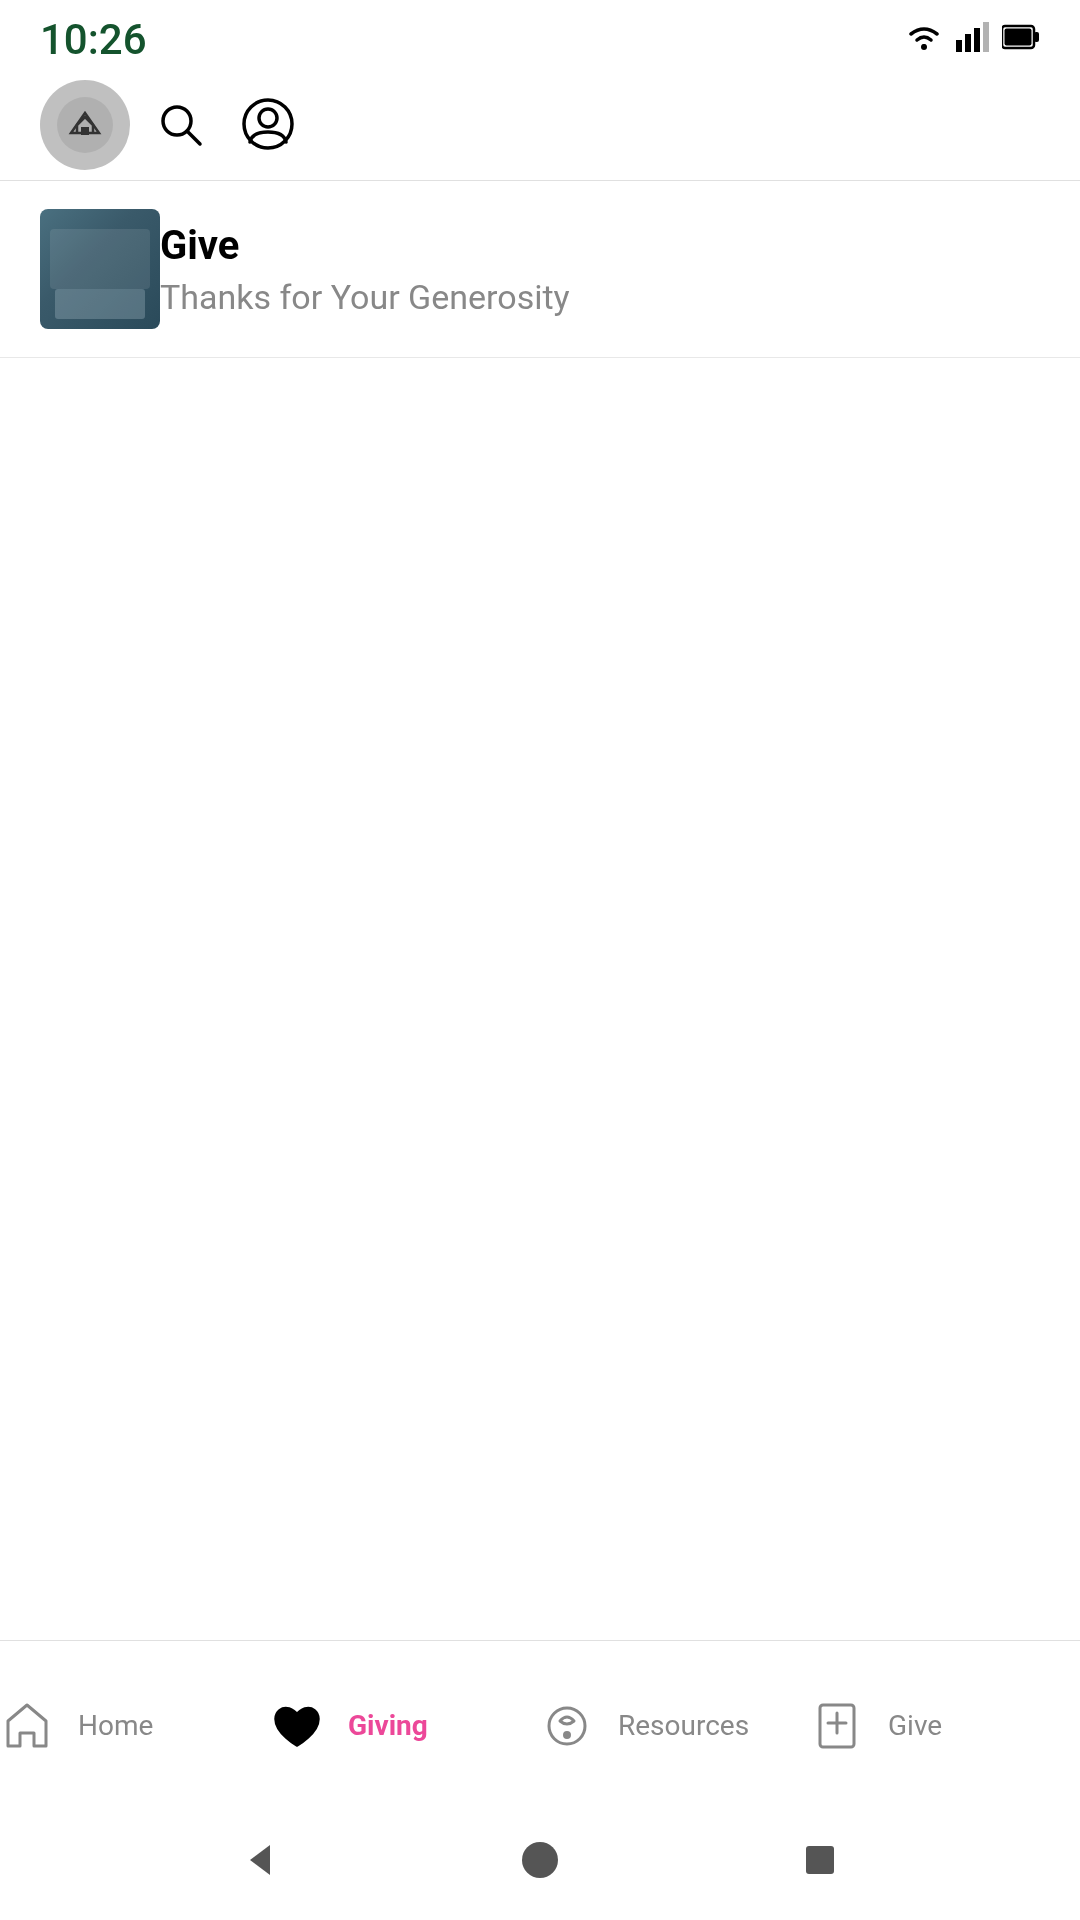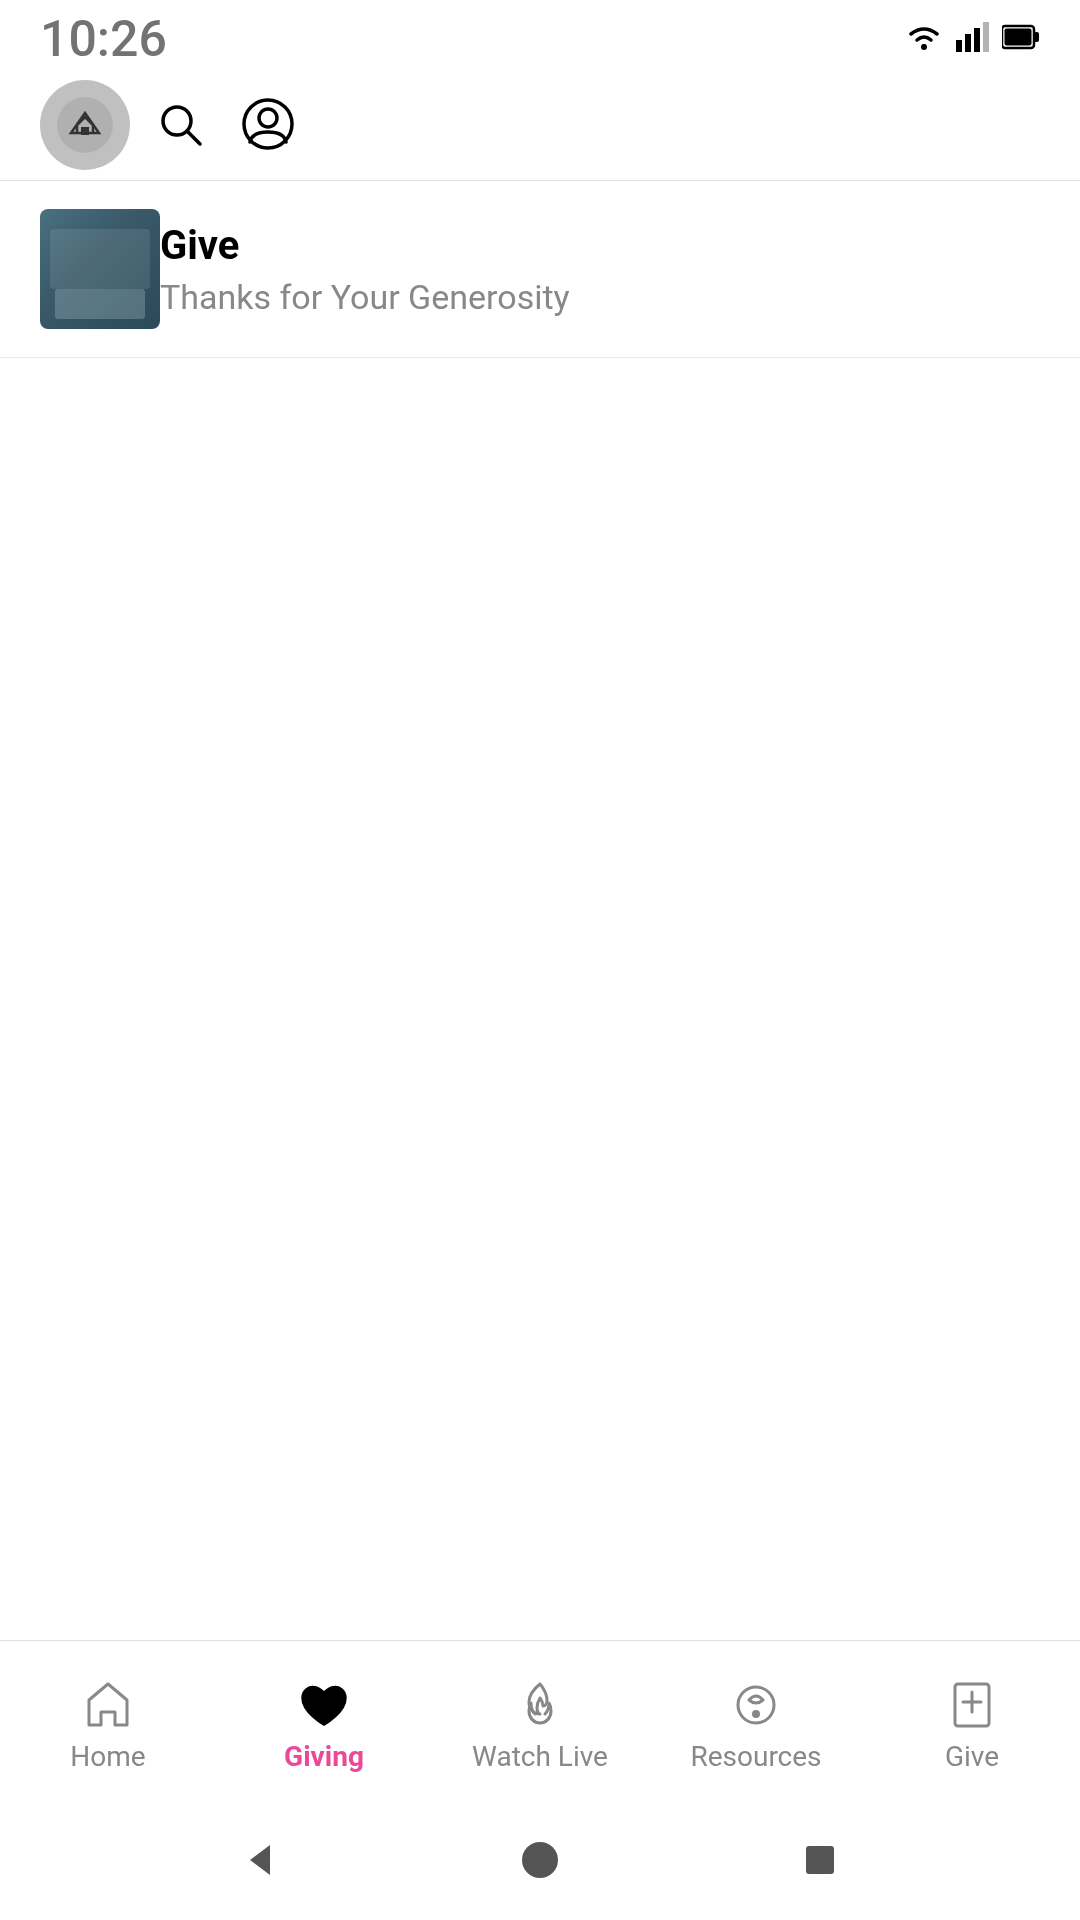--- a/index.html
+++ b/index.html
@@ -22,23 +22,23 @@
     
     .status-bar {
       display: flex;
       justify-content: space-between;
       align-items: center;
       padding: 18px 40px 10px 40px;
       height: 70px;
     }
 
     .status-time {
-      font-size: 50px;
+      font-size: 42px;
       font-weight: 500;
-      color: #737373;
+      color: #14532d;
     }
 
     .status-icons {
       display: flex;
       align-items: center;
       gap: 12px;
     }
 
     
     .header {
@@ -127,23 +127,23 @@
       display: flex;
       justify-content: space-around;
       align-items: center;
       padding: 20px 0 10px 0;
       height: 160px;
       background: #fff;
     }
 
     .nav-item {
       display: flex;
-      flex-direction: column;
-      align-items: center;
-      gap: 8px;
+      flex-direction: row;
+      align-items: center;
+      gap: 24px;
       flex: 1;
       cursor: pointer;
     }
 
     .nav-item svg {
       width: 54px;
       height: 54px;
     }
 
     .nav-label {
@@ -291,28 +291,20 @@
     <span class="nav-label">Home</span>
   </div>
 
   <div class="nav-item active">
     <svg viewBox="0 0 54 54" fill="none" stroke="#000" stroke-width="3.5" stroke-linecap="round" stroke-linejoin="round">
       <path d="M27 46 C27 46 6 34 6 20 C6 13 12 8 19 10 C22 11 25 13 27 16 C29 13 32 11 35 10 C42 8 48 13 48 20 C48 34 27 46 27 46 Z" fill="#000"></path>
     </svg>
     <span class="nav-label active">Giving</span>
   </div>
 
-  <div class="nav-item">
-    <svg viewBox="0 0 54 54" fill="none" stroke="#888" stroke-width="3" stroke-linecap="round" stroke-linejoin="round">
-
-      <path d="M27 6 C27 6 34 14 34 22 C34 26 32 28 30 28 C30 24 27 20 27 20 C27 20 24 25 24 30 C24 34 26 36 27 36 C20 36 16 30 16 24 C16 16 22 10 27 6 Z"></path>
-      <path d="M22 36 C19 33 18 29 18 25 C18 25 16 28 16 33 C16 40 21 45 27 45 C33 45 38 40 38 33 C38 28 36 25 36 25 C36 29 35 33 32 36"></path>
-    </svg>
-    <span class="nav-label">Watch Live</span>
-  </div>
 
   <div class="nav-item">
     <svg viewBox="0 0 54 54" fill="none" stroke="#888" stroke-width="3" stroke-linecap="round" stroke-linejoin="round">
       <circle cx="27" cy="27" r="18"></circle>
       <path d="M20 22 Q27 14 34 22 Q27 28 20 22"></path>
       <circle cx="27" cy="36" r="2.5" fill="#888"></circle>
     </svg>
     <span class="nav-label">Resources</span>
   </div>
 

